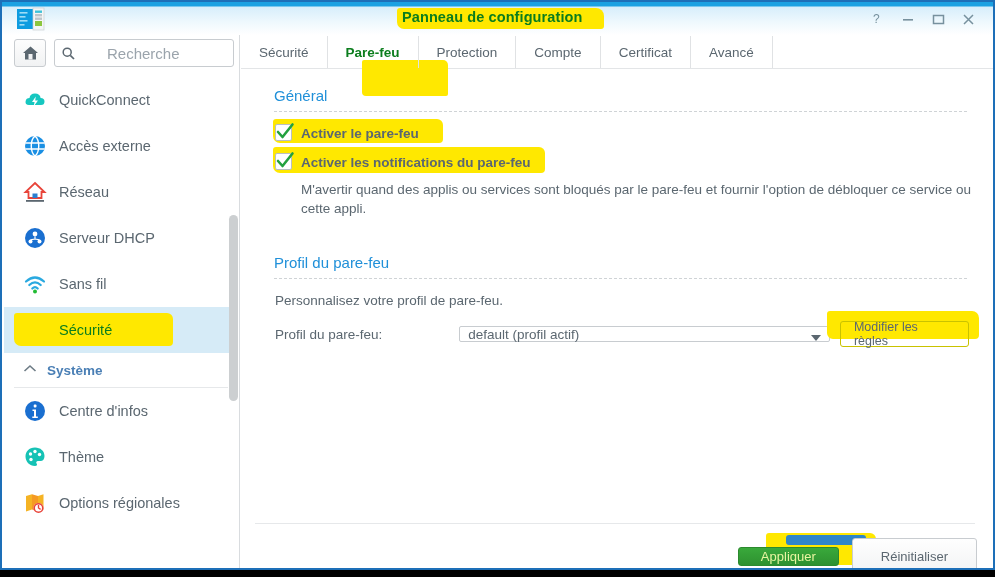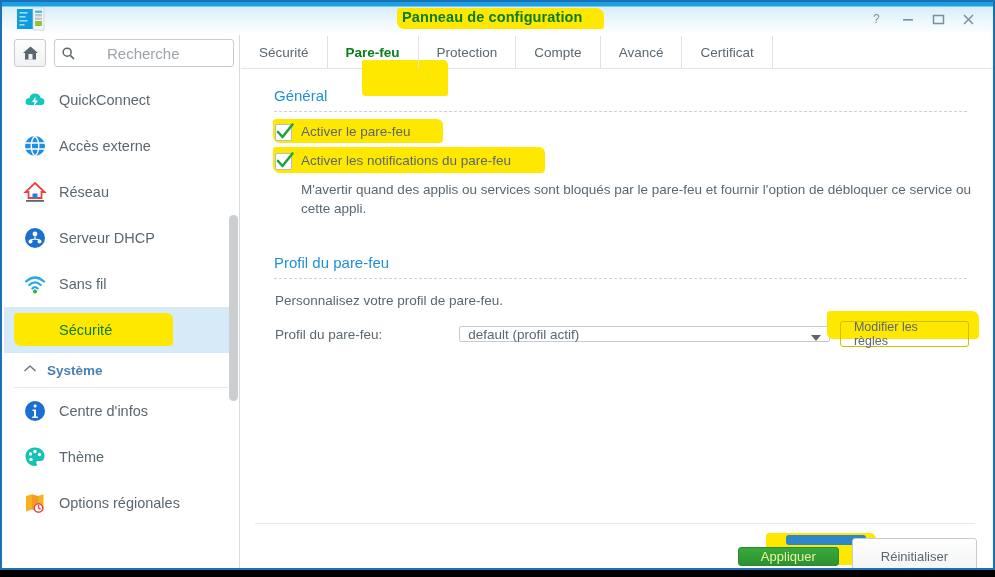--- a/index.html
+++ b/index.html
@@ -117,22 +117,23 @@
   .content{position:relative;padding:0 24px;}
 
   .sec-title{
     font-size:15px;color:#2090d9;margin:18px 0 7px 9px;
   }
   .sec-rule{
     border-top:1px dashed #cfd3d6;margin:0 2px 0 9px;
   }
 
   .chk-row{
-    position:relative;display:flex;align-items:flex-start;gap:9px;
+    position:relative;display:flex;align-items:flex-end;gap:9px;
     margin:12px 0 0 10px;
+    font-weight:bold;
   }
   .chk{
     width:15px;height:15px;border:1px solid #b9bec2;background:#fff;border-radius:2px;
     position:relative;flex:0 0 15px;z-index:3;
   }
   .chk svg{position:absolute;left:0px;top:-3px;}
   .chk-label{font-size:13.5px;color:#5b6770;position:relative;z-index:3;}
 
   .desc{
     margin:10px 0 0 36px;font-size:13.5px;color:#5b6770;line-height:19px;
@@ -386,24 +387,24 @@
         <span>Pare-feu</span>
         <span class="tab-caret"></span>
       </div>
       <div class="tab">
         <span>Protection</span>
       </div>
       <div class="tab">
         <span>Compte</span>
       </div>
       <div class="tab">
+        <span>Certificat</span>
+      </div>
+      <div class="tab">
         <span>Avancé</span>
-      </div>
-      <div class="tab">
-        <span>Certificat</span>
       </div>
     </div>
 
     <div class="content">
 
       <div class="sec-title">Général</div>
       <div class="sec-rule"></div>
 
       <div class="chk-row">
         <div class="hl wavy" style="left:-2px;top:-5px;width:170px;height:24px;"></div>

